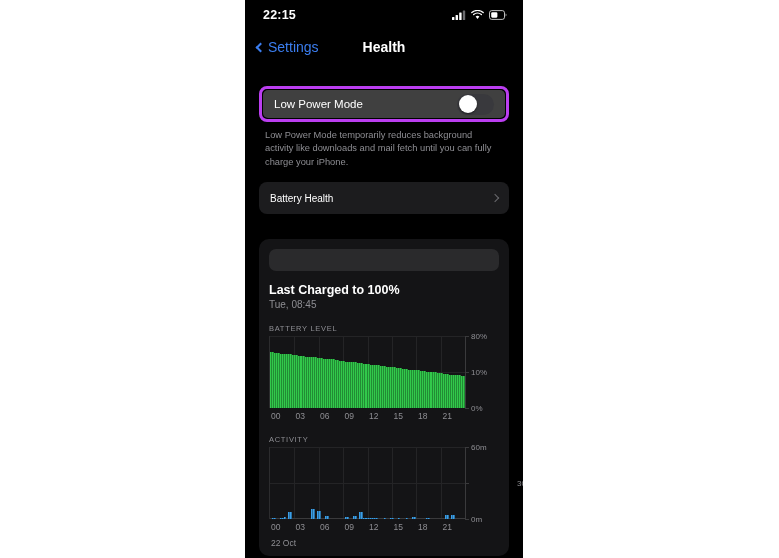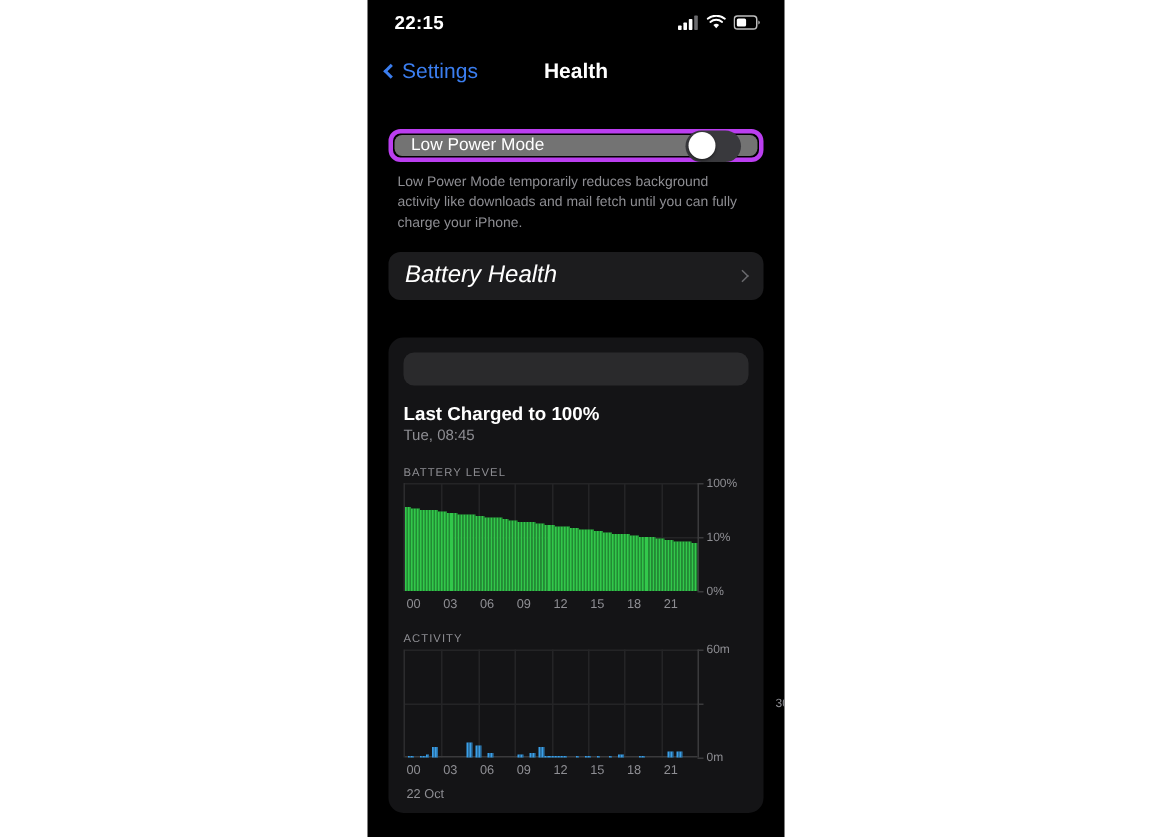--- a/index.html
+++ b/index.html
@@ -68,23 +68,23 @@
   .content { padding: 0 14px; }
 
   
   .lpm-wrap {
     margin-top: 22px;
     border: 3px solid #bb3ef0;
     border-radius: 8px;
     padding: 1px;
   }
   .lpm-row {
-    background: #737373;
+    background: #404040;
     border-radius: 5px;
-    height: 14px;
+    height: 28px;
     display: flex; align-items: center; justify-content: space-between;
     padding: 0 11px;
   }
   .lpm-label { color: #ffffff; font-size: 11.5px; }
   .toggle {
     position: relative;
     width: 37px; height: 21px;
     border-radius: 11px;
     background: #39393d;
     cursor: pointer;
@@ -109,21 +109,21 @@
   
   .bh-row {
     margin-top: 13px;
     background: #1c1c1e;
     border-radius: 8px;
     height: 32px;
     display: flex; align-items: center; justify-content: space-between;
     padding: 0 11px;
     cursor: pointer;
   }
-  .bh-label { color: #ffffff; font-size: 16px; font-style: italic; }
+  .bh-label { color: #ffffff; font-size: 10px; }
   .chev-right {
     width: 6px; height: 6px;
     border-top: 1.6px solid #6a6a6e;
     border-right: 1.6px solid #6a6a6e;
     transform: rotate(45deg);
   }
 
   
   .chart-card {
     margin-top: 25px;
@@ -399,21 +399,21 @@
                 <div class="bar" style="height: 33.12px; background: rgb(50, 200, 75); border-right: 0.4px solid rgba(0, 0, 0, 0.3);"></div>
                 <div class="bar" style="height: 32.4px; background: rgb(50, 200, 75); border-right: 0.4px solid rgba(0, 0, 0, 0.3);"></div>
                 <div class="bar" style="height: 32.4px; background: rgb(50, 200, 75); border-right: 0.4px solid rgba(0, 0, 0, 0.3);"></div>
               </div>
             </div>
           <div class="ylabels" id="yaxis-battery" style="height:72px;">
               <div class="ylabel" style="top: 72px;">0%</div>
               <div class="ytick" style="top: 72px;"></div>
               <div class="ylabel" style="top: 36px;">10%</div>
               <div class="ytick" style="top: 36px;"></div>
-              <div class="ylabel" style="top: 0px;">100%</div>
+              <div class="ylabel" style="top: 0px;">80%</div>
               <div class="ytick" style="top: 0px;"></div>
               <div style="position: absolute; left: 0px; top: 0px; bottom: 0px; width: 1px; background: rgb(58, 58, 60);"></div>
             </div>
         </div>
         <div class="xlabels" id="xaxis-battery">
             <div class="xlabel">00</div>
             <div class="xlabel">03</div>
             <div class="xlabel">06</div>
             <div class="xlabel">09</div>
             <div class="xlabel">12</div>

